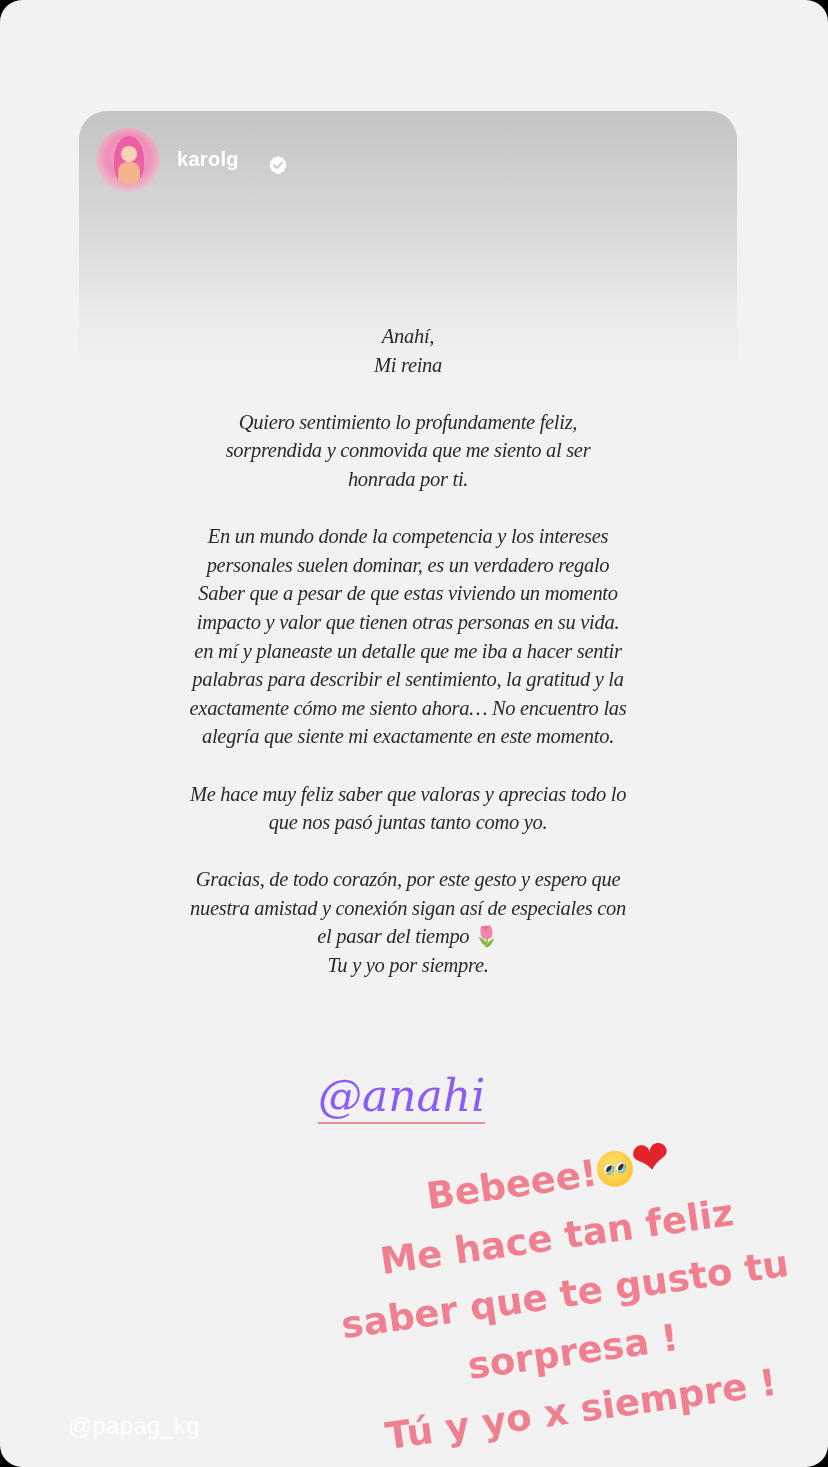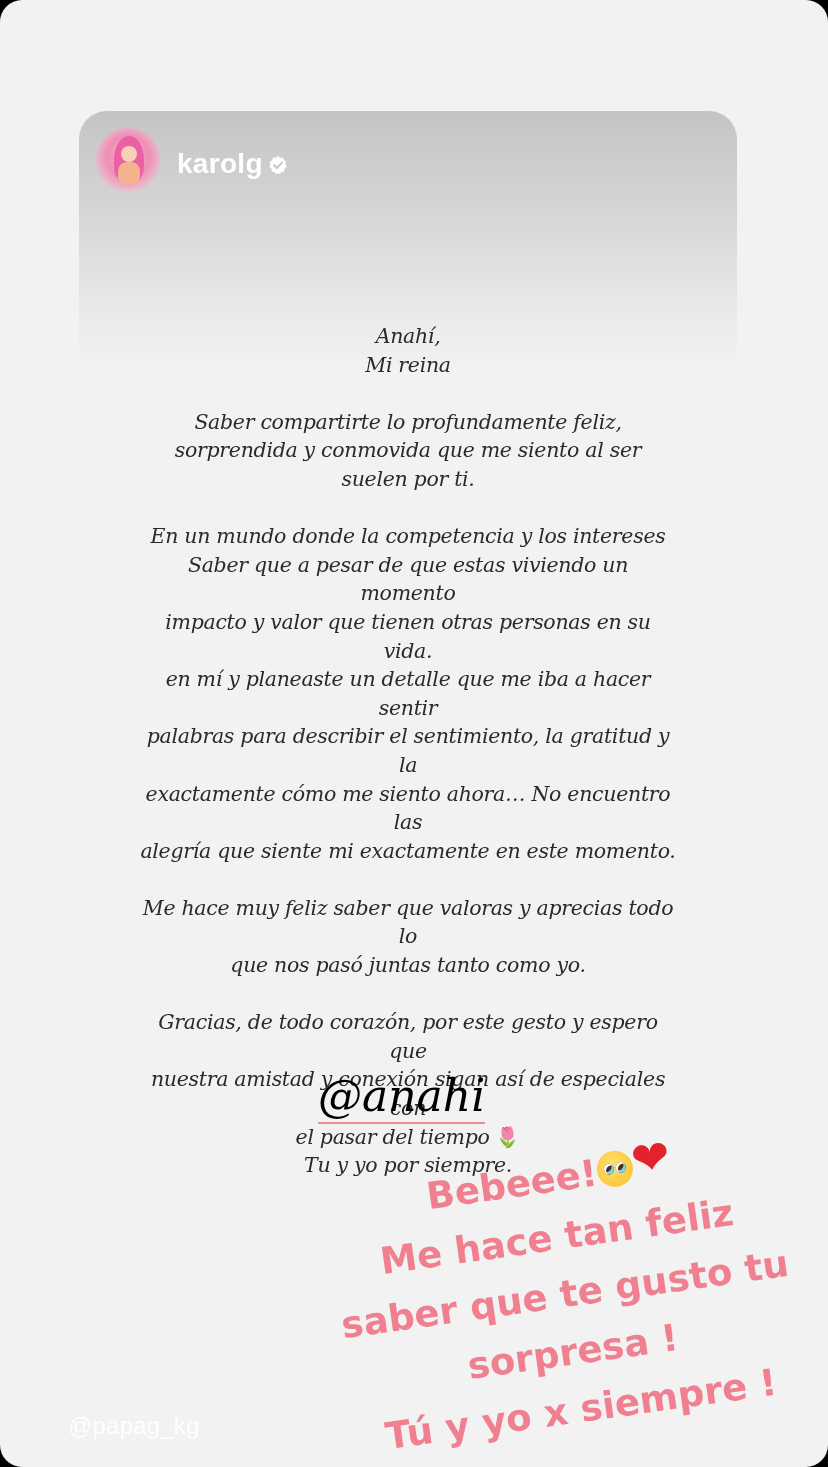--- a/index.html
+++ b/index.html
@@ -60,21 +60,21 @@
     position: absolute;
     left: 22px; top: 34px;
     width: 22px; height: 22px;
     border-radius: 40% 40% 30% 30%;
     background: #f4b38d;
   }
   .username {
     position: absolute;
     left: 177px;
     top: 148px;
-    font-size: 28px;
+    font-size: 20px;
     font-weight: bold;
     color: #ffffff;
     letter-spacing: 0.3px;
   }
   .verified {
     position: absolute;
     left: 268px;
     top: 155px;
     width: 20px;
     height: 20px;
@@ -87,33 +87,34 @@
     text-align: center;
     font-family: "DejaVu Serif", "Liberation Serif", serif;
     font-style: italic;
     font-size: 20.5px;
     line-height: 28.6px;
     color: #2a2a2a;
     letter-spacing: -0.3px;
   }
   .letter p {
     margin: 0 0 28.6px 0;
+    font-family: Liberation Serif, serif;
   }
   .letter p.tight {
     margin: 0;
   }
   .letter .line { display: block; }
   .mention {
     position: absolute;
     left: 318px;
     top: 1070px;
     font-family: "DejaVu Serif", "Liberation Serif", serif;
     font-style: italic;
     font-size: 44px;
-    color: #000000;
+    color: #8b5cf6;
     border-bottom: 2px solid #ec8a98;
     line-height: 52px;
     padding-bottom: 0px;
   }
   .sticker {
     position: absolute;
     left: 330px;
     top: 1150px;
     width: 470px;
     transform: rotate(-8deg);
@@ -189,26 +190,27 @@
     <path d="M10 1 L12.2 2.8 L15 2.5 L15.8 5.2 L18.3 6.6 L17.5 9.3 L18.8 11.8 L16.6 13.6 L16.3 16.4 L13.5 16.9 L11.8 19.2 L10 18.2 L8.2 19.2 L6.5 16.9 L3.7 16.4 L3.4 13.6 L1.2 11.8 L2.5 9.3 L1.7 6.6 L4.2 5.2 L5 2.5 L7.8 2.8 Z" fill="#ffffff"></path>
     <path d="M6 10.2 L8.8 13 L14 7.6" stroke="#c9c9c9" stroke-width="2" fill="none" stroke-linecap="round" stroke-linejoin="round"></path>
   </svg>
 
   <div class="letter">
     <p>
       <span class="line">Anahí,</span>
       <span class="line">Mi reina</span>
     </p>
     <p>
-      <span class="line">Saber compartirte lo profundamente feliz,</span>
+      <span class="line">Quiero sentimiento lo profundamente feliz,</span>
       <span class="line">sorprendida y conmovida que me siento al ser</span>
-      <span class="line">suelen por ti.</span>
+      <span class="line">honrada por ti.</span>
     </p>
     <p>
       <span class="line">En un mundo donde la competencia y los intereses</span>
+      <span class="line">personales suelen dominar, es un verdadero regalo</span>
       <span class="line">Saber que a pesar de que estas viviendo un momento</span>
       <span class="line">impacto y valor que tienen otras personas en su vida.</span>
       <span class="line">en mí y planeaste un detalle que me iba a hacer sentir</span>
       <span class="line">palabras para describir el sentimiento, la gratitud y la</span>
       <span class="line">exactamente cómo me siento ahora… No encuentro las</span>
       <span class="line">alegría que siente mi exactamente en este momento.</span>
     </p>
     <p>
       <span class="line">Me hace muy feliz saber que valoras y aprecias todo lo</span>
       <span class="line">que nos pasó juntas tanto como yo.</span>

